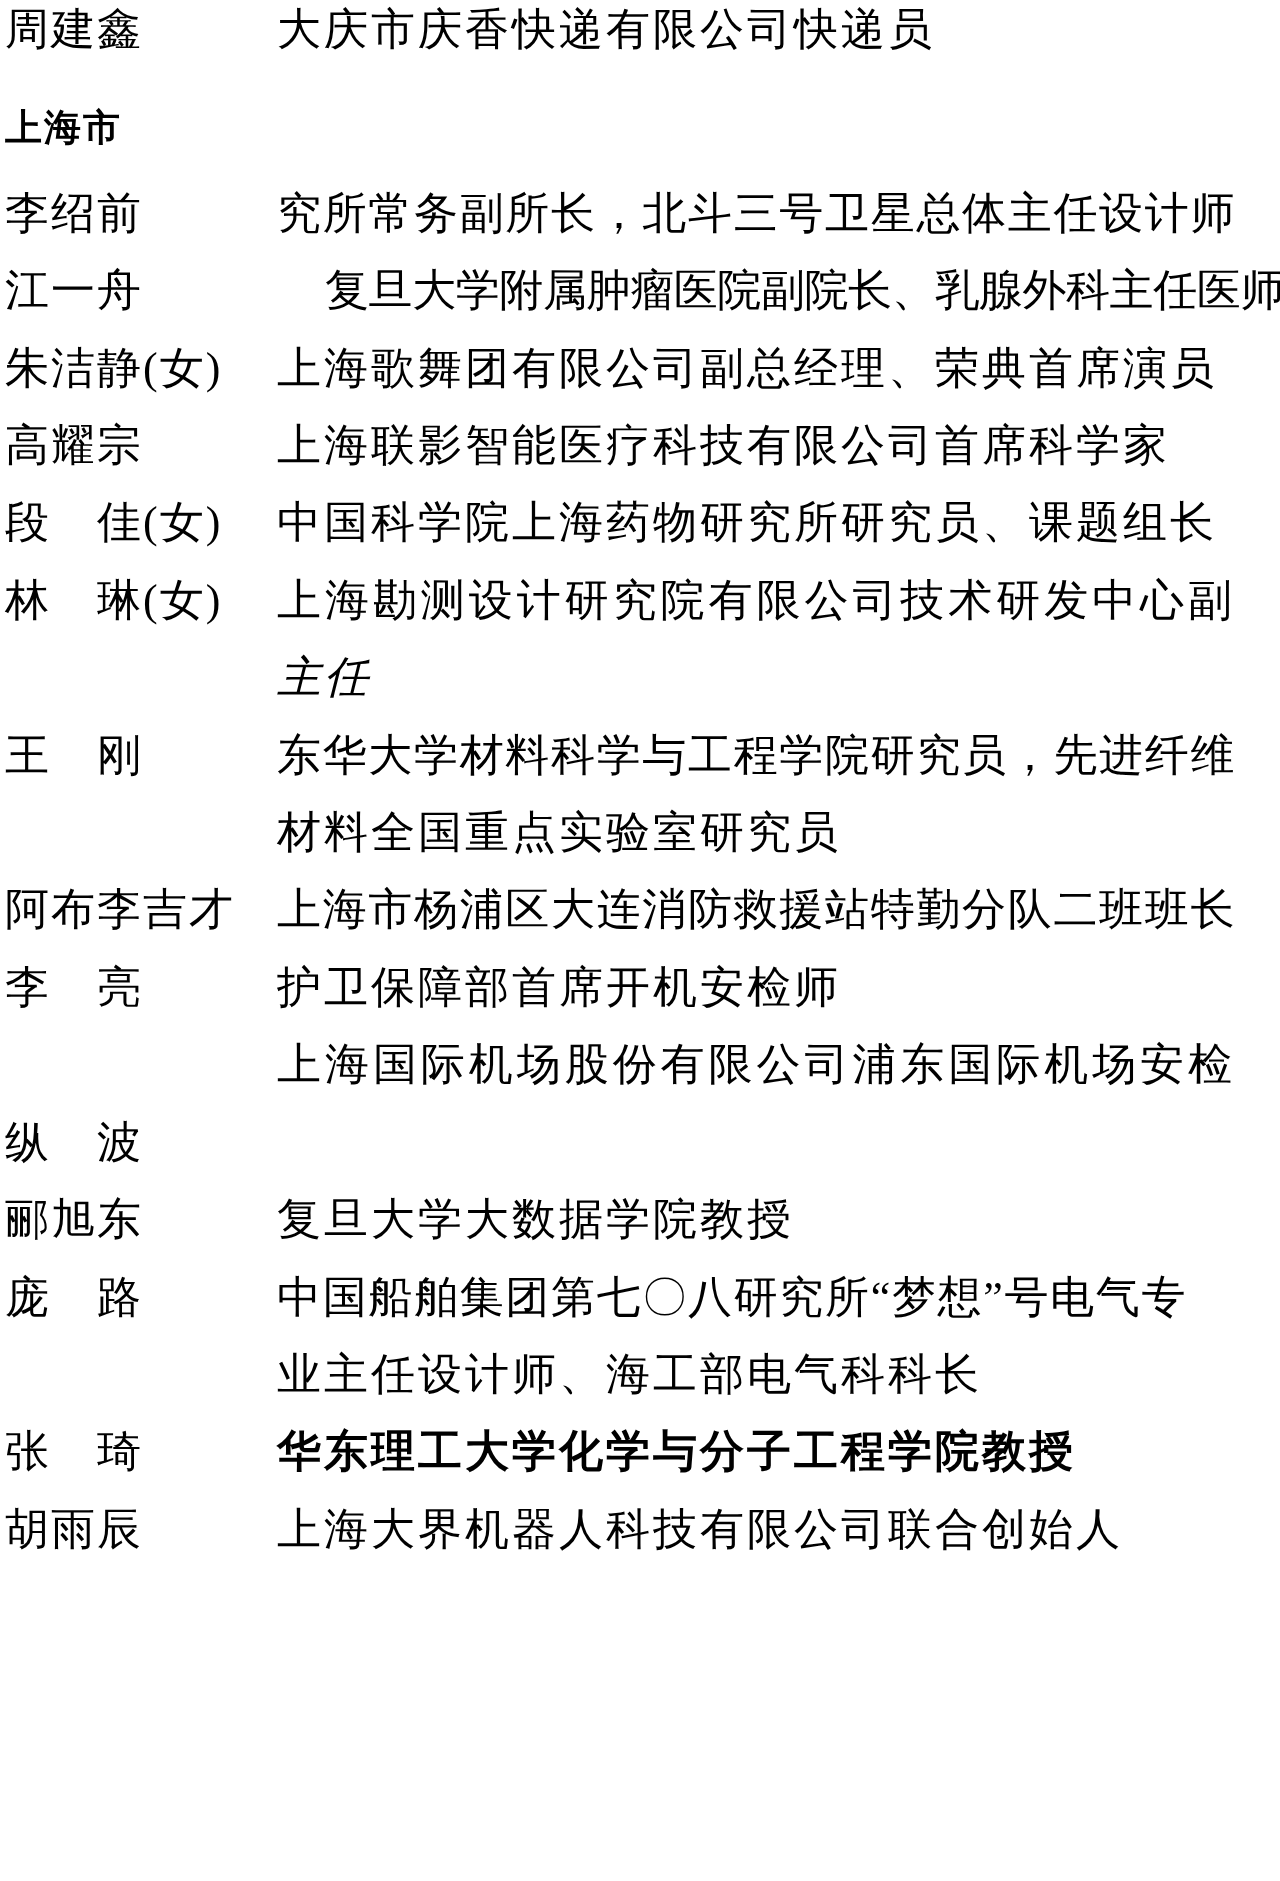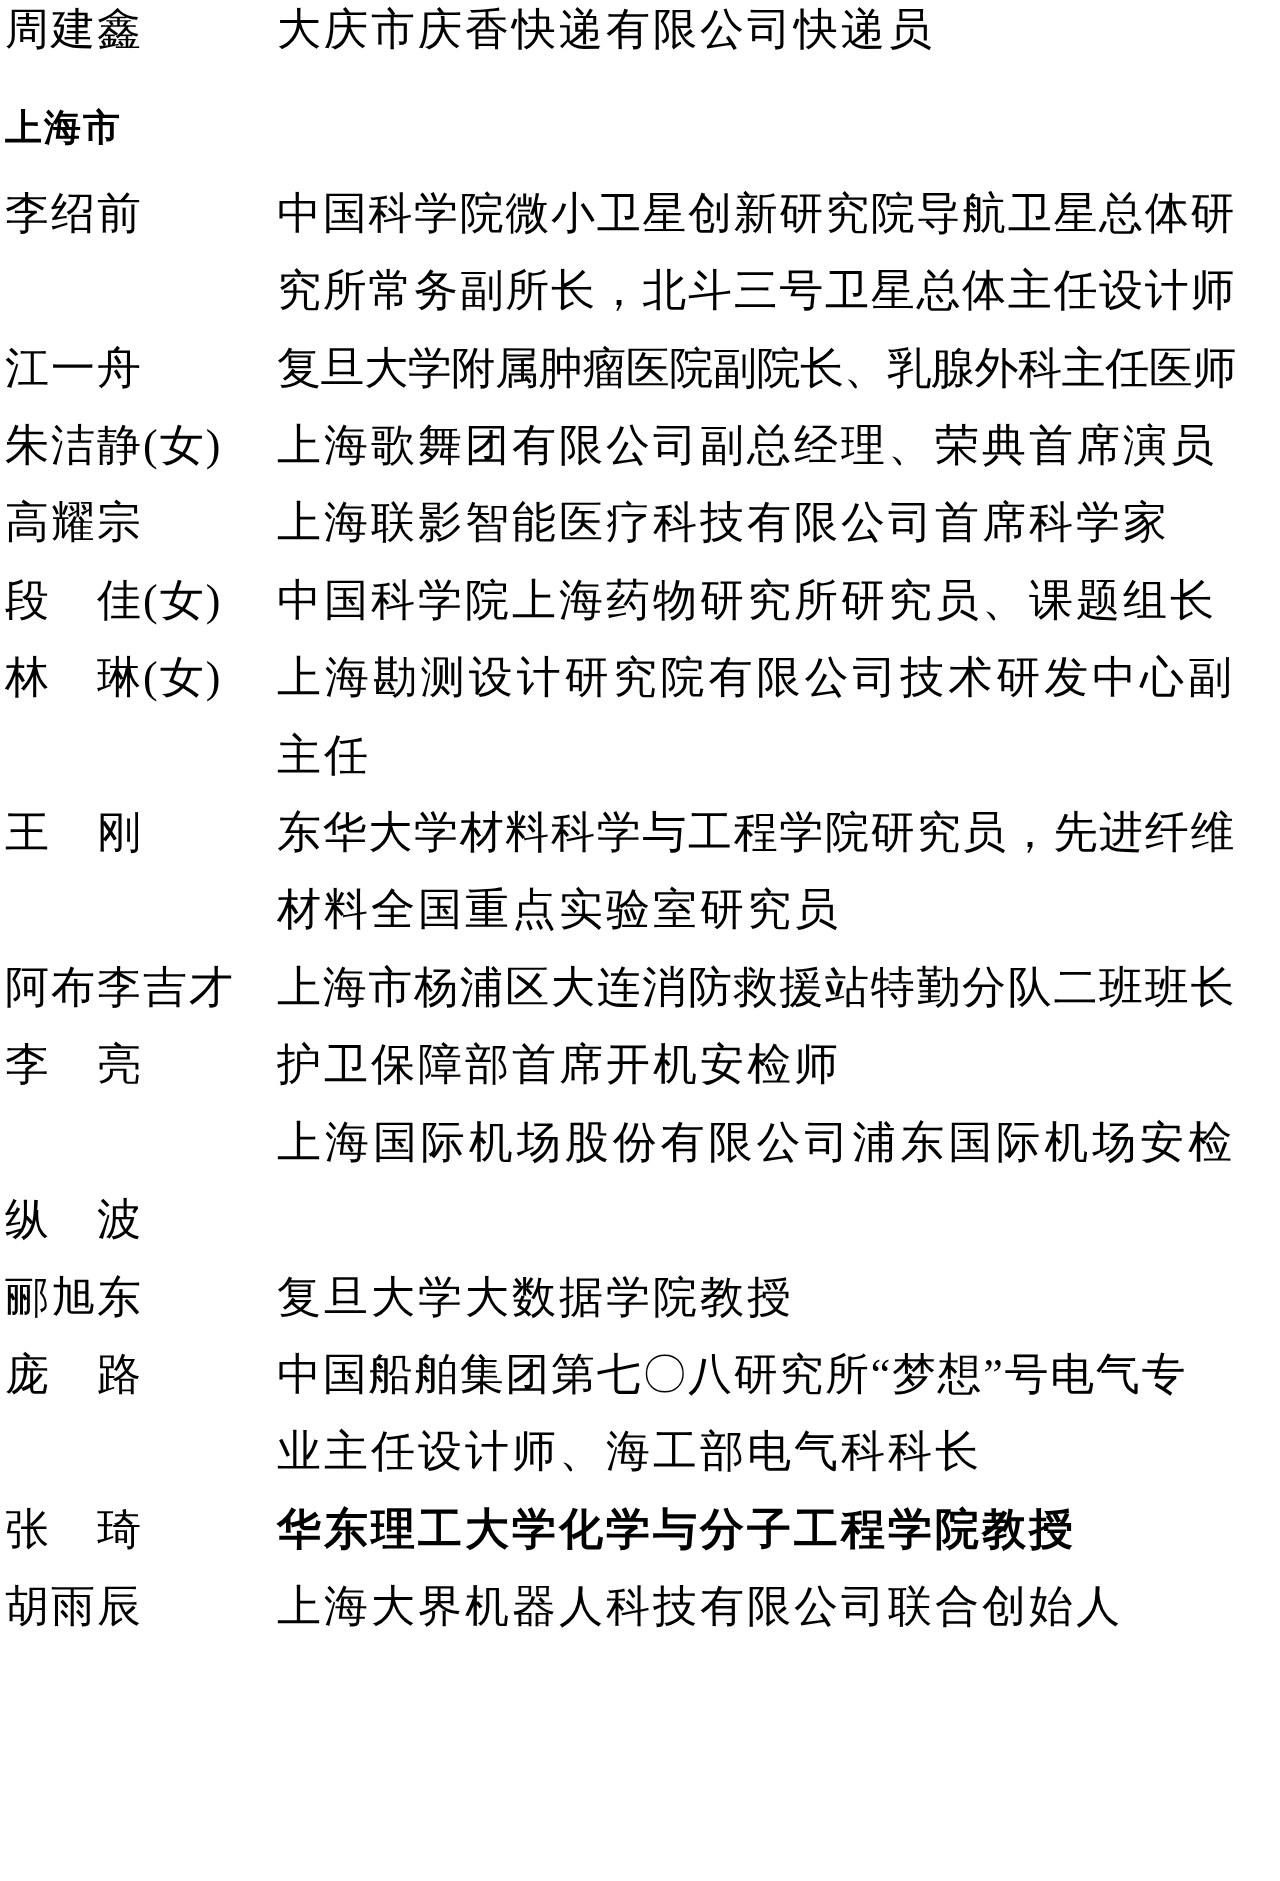--- a/index.html
+++ b/index.html
@@ -60,28 +60,27 @@
       <div class="entry">
         <div class="entry-name">周建鑫</div>
         <div class="entry-titles">
           <div class="title-line" style="letter-spacing: 3px;">大庆市庆香快递有限公司快递员</div>
         </div>
       </div>
       <div class="section-header">上海市</div>
       <div class="entry">
         <div class="entry-name">李绍前</div>
         <div class="entry-titles">
-          <div class="title-line" style="letter-spacing: 1.67px;">中国科学院微小卫星创新研究院导航卫星总体研</div>
           <div class="title-line" style="letter-spacing: 1.67px;">究所常务副所长，北斗三号卫星总体主任设计师</div>
         </div>
       </div>
       <div class="entry">
         <div class="entry-name">江一舟</div>
         <div class="entry-titles">
-          <div class="title-line" style="letter-spacing: -0.41px;">复旦大学附属肿瘤医院副院长、乳腺外科主任医师</div>
+          <div class="title-line" style="letter-spacing: -0.41px; margin-left: 48px;">复旦大学附属肿瘤医院副院长、乳腺外科主任医师</div>
         </div>
       </div>
       <div class="entry">
         <div class="entry-name">朱洁静(女)</div>
         <div class="entry-titles">
           <div class="title-line" style="letter-spacing: 3px;">上海歌舞团有限公司副总经理、荣典首席演员</div>
         </div>
       </div>
       <div class="entry">
         <div class="entry-name">高耀宗</div>
@@ -92,21 +91,21 @@
       <div class="entry">
         <div class="entry-name">段　佳(女)</div>
         <div class="entry-titles">
           <div class="title-line" style="letter-spacing: 3px;">中国科学院上海药物研究所研究员、课题组长</div>
         </div>
       </div>
       <div class="entry">
         <div class="entry-name">林　琳(女)</div>
         <div class="entry-titles">
           <div class="title-line" style="letter-spacing: 3.95px;">上海勘测设计研究院有限公司技术研发中心副</div>
-          <div class="title-line" style="letter-spacing: 3px;">主任</div>
+          <div class="title-line" style="letter-spacing: 3px; font-style: italic;">主任</div>
         </div>
       </div>
       <div class="entry">
         <div class="entry-name">王　刚</div>
         <div class="entry-titles">
           <div class="title-line" style="letter-spacing: 1.67px;">东华大学材料科学与工程学院研究员，先进纤维</div>
           <div class="title-line" style="letter-spacing: 3px;">材料全国重点实验室研究员</div>
         </div>
       </div>
       <div class="entry">

